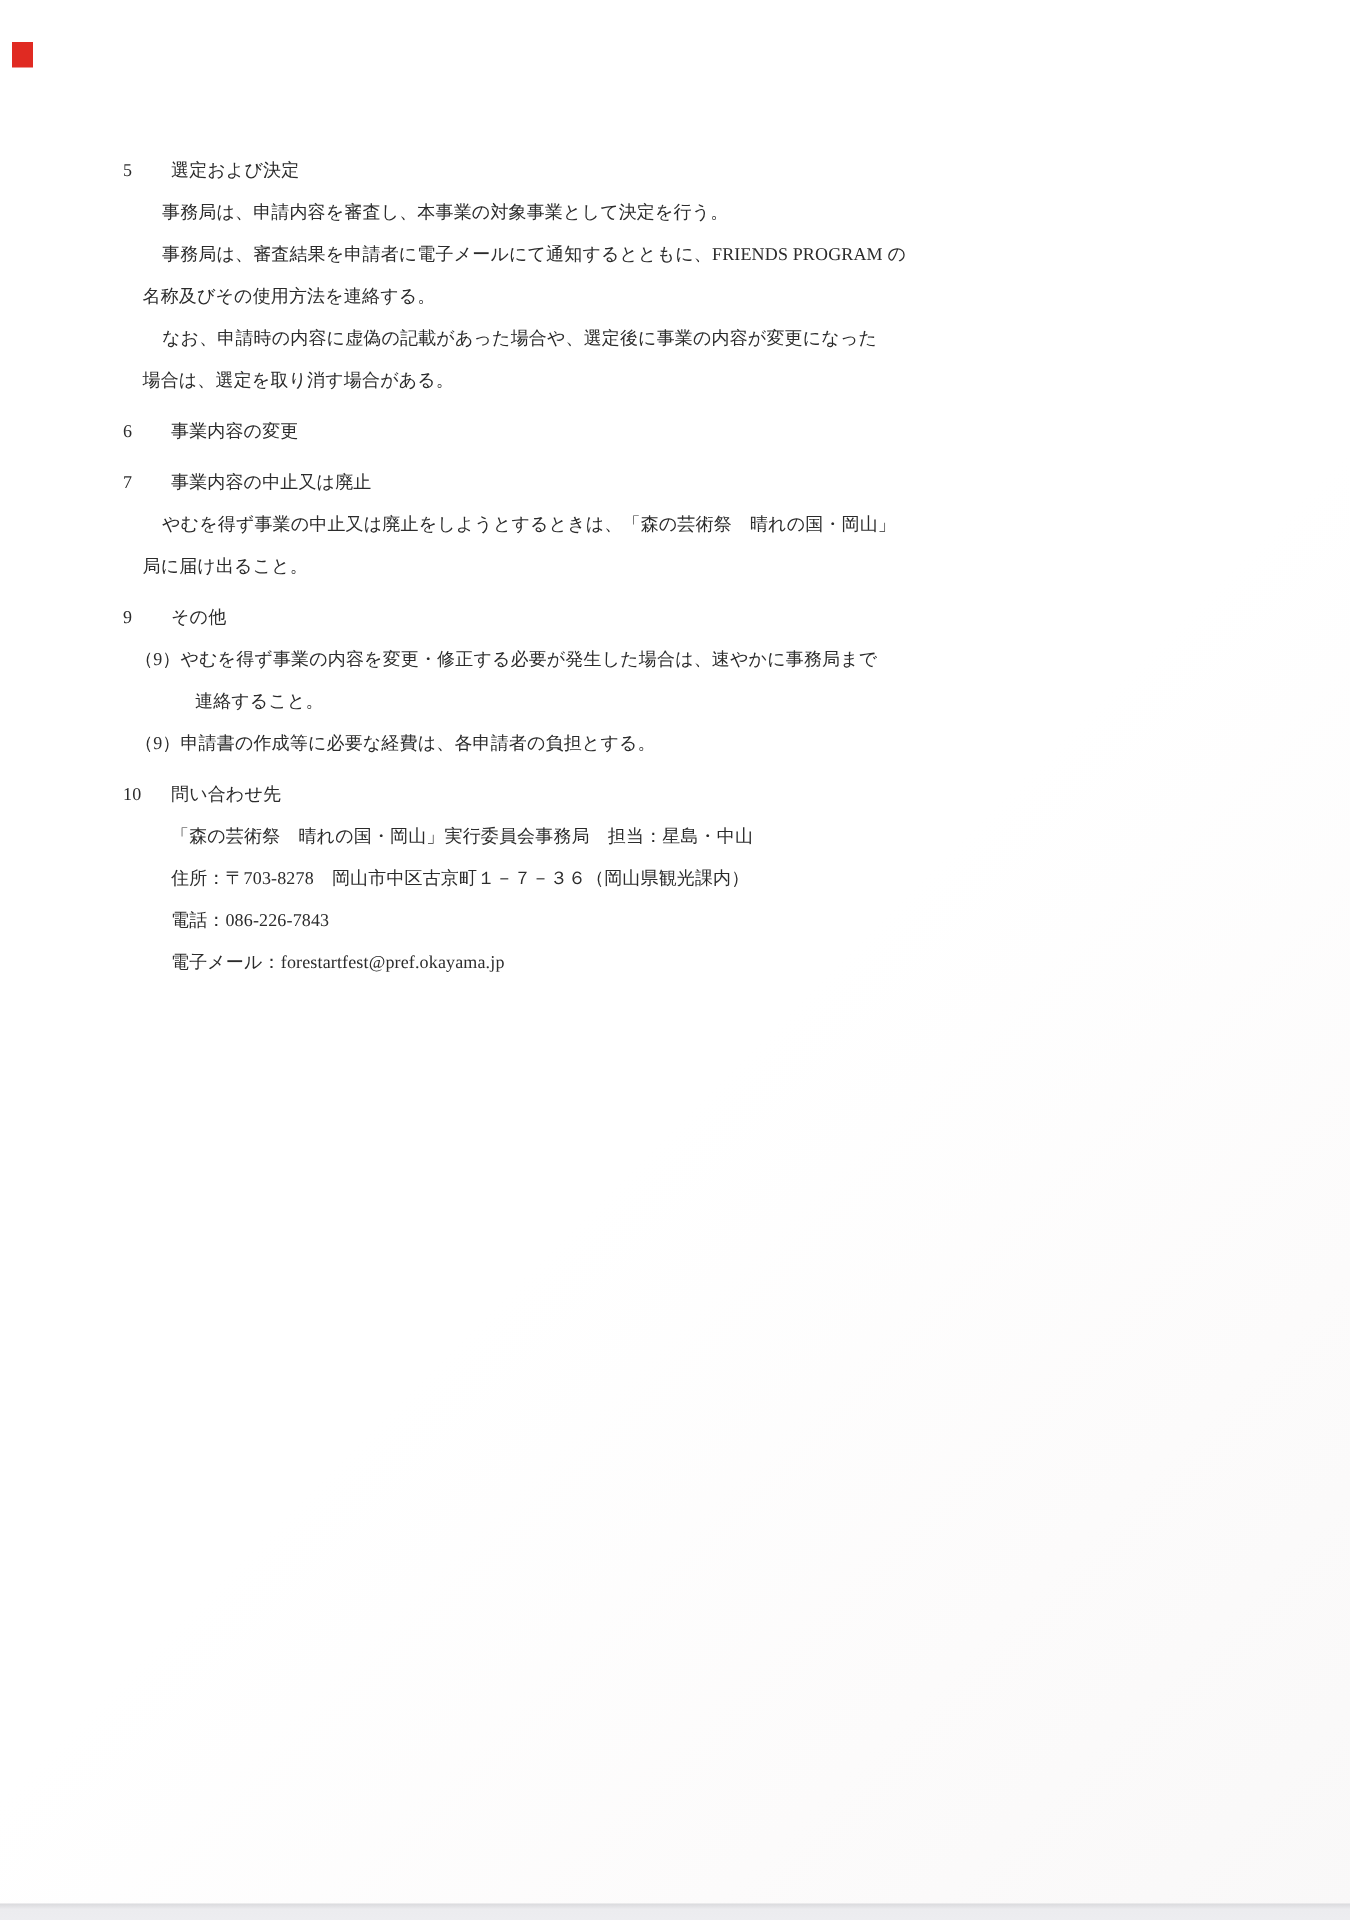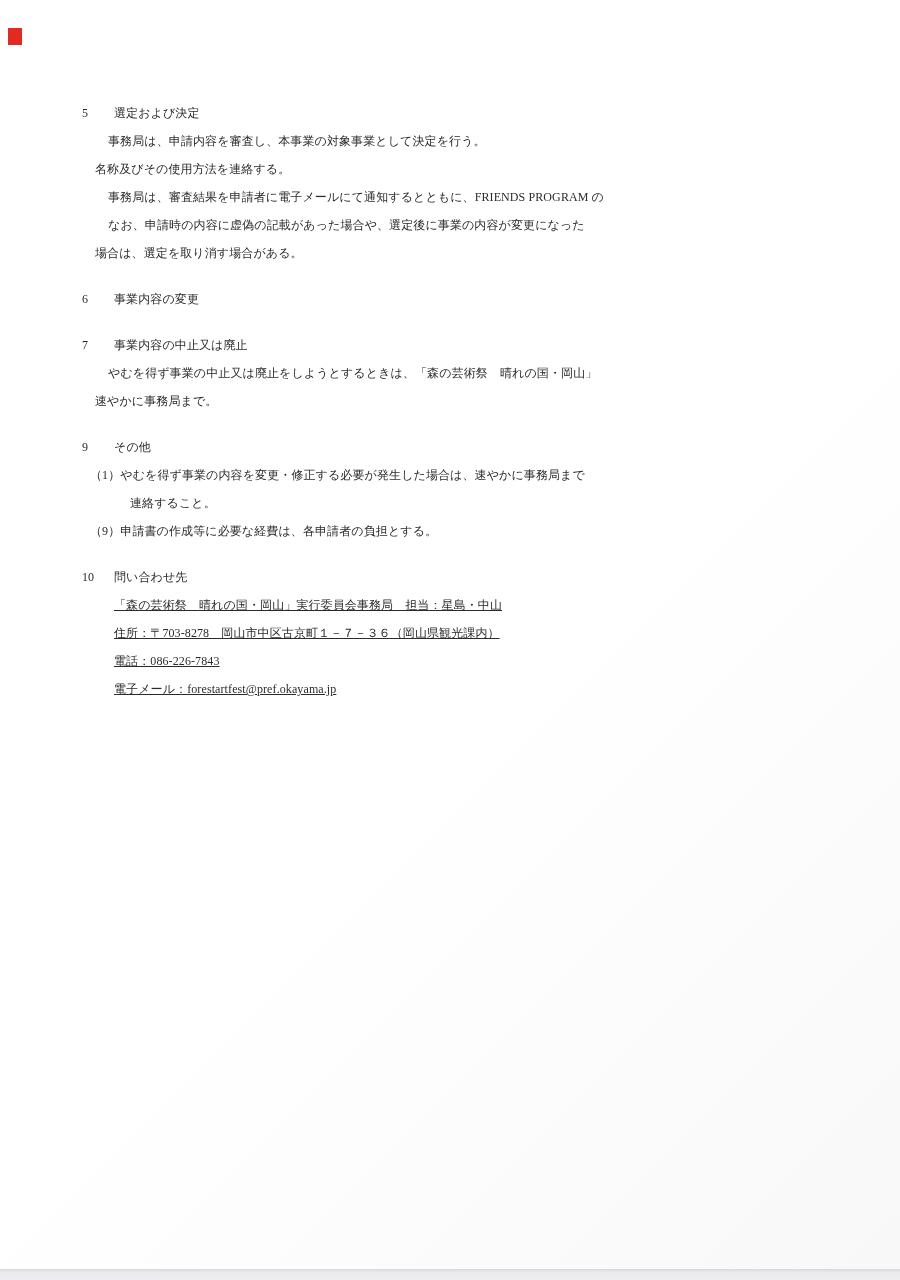--- a/index.html
+++ b/index.html
@@ -27,38 +27,38 @@
     position: absolute;
     left: 82px;
     top: 99px;
     width: 770px;
     font-size: 12px;
     line-height: 28px;
     letter-spacing: 0.1px;
   }
 
   .sec { margin: 0; padding: 0; }
-  .sec + .sec { margin-top: 18px; }
+  .sec + .sec { margin-top: 6px; }
 
   .ln {
     margin: 0;
     padding: 0;
     white-space: nowrap;
   }
 
   .head .num {
     display: inline-block;
     min-width: 32px;
   }
 
   .ind-first   { padding-left: 26px; }
   .ind-hang    { padding-left: 13px; }
   .ind-item    { padding-left: 8px;  }
   .ind-itemc   { padding-left: 48px; }
-  .ind-contact { padding-left: 32px; text-decoration: underline; }
+  .ind-contact { padding-left: 32px; }
 
   .bottom-bar {
     position: absolute;
     left: 0;
     right: 0;
     bottom: 0;
     height: 11px;
     background: linear-gradient(to bottom, #d9d9dc 0%, #ececef 35%, var(--bottom_bar, #ededf0) 100%);
   }
 </style>
@@ -67,40 +67,40 @@
 
 <div class="doc">
 
   <div class="red-marker"></div>
 
   <main class="content">
 
     <section class="sec">
       <p class="ln head"><span class="num">5</span><span class="ttl">選定および決定</span></p>
       <p class="ln ind-first">事務局は、申請内容を審査し、本事業の対象事業として決定を行う。</p>
+      <p class="ln ind-first">事務局は、審査結果を申請者に電子メールにて通知するとともに、FRIENDS PROGRAM の</p>
       <p class="ln ind-hang">名称及びその使用方法を連絡する。</p>
-      <p class="ln ind-first">事務局は、審査結果を申請者に電子メールにて通知するとともに、FRIENDS PROGRAM の</p>
       <p class="ln ind-first">なお、申請時の内容に虚偽の記載があった場合や、選定後に事業の内容が変更になった</p>
       <p class="ln ind-hang">場合は、選定を取り消す場合がある。</p>
     </section>
 
     <section class="sec">
       <p class="ln head"><span class="num">6</span><span class="ttl">事業内容の変更</span></p>
     </section>
 
     <section class="sec">
       <p class="ln head"><span class="num">7</span><span class="ttl">事業内容の中止又は廃止</span></p>
       <p class="ln ind-first">やむを得ず事業の中止又は廃止をしようとするときは、「森の芸術祭　晴れの国・岡山」</p>
-      <p class="ln ind-hang">速やかに事務局まで。</p>
+      <p class="ln ind-hang">局に届け出ること。</p>
     </section>
 
 
     <section class="sec">
       <p class="ln head"><span class="num">9</span><span class="ttl">その他</span></p>
-      <p class="ln ind-item">（1）やむを得ず事業の内容を変更・修正する必要が発生した場合は、速やかに事務局まで</p>
+      <p class="ln ind-item">（9）やむを得ず事業の内容を変更・修正する必要が発生した場合は、速やかに事務局まで</p>
       <p class="ln ind-itemc">連絡すること。</p>
       <p class="ln ind-item">（9）申請書の作成等に必要な経費は、各申請者の負担とする。</p>
     </section>
 
     <section class="sec">
       <p class="ln head"><span class="num">10</span><span class="ttl">問い合わせ先</span></p>
       <p class="ln ind-contact">「森の芸術祭　晴れの国・岡山」実行委員会事務局　担当：星島・中山</p>
       <p class="ln ind-contact">住所：〒703-8278　岡山市中区古京町１－７－３６（岡山県観光課内）</p>
       <p class="ln ind-contact">電話：086-226-7843</p>
       <p class="ln ind-contact">電子メール：forestartfest@pref.okayama.jp</p>

